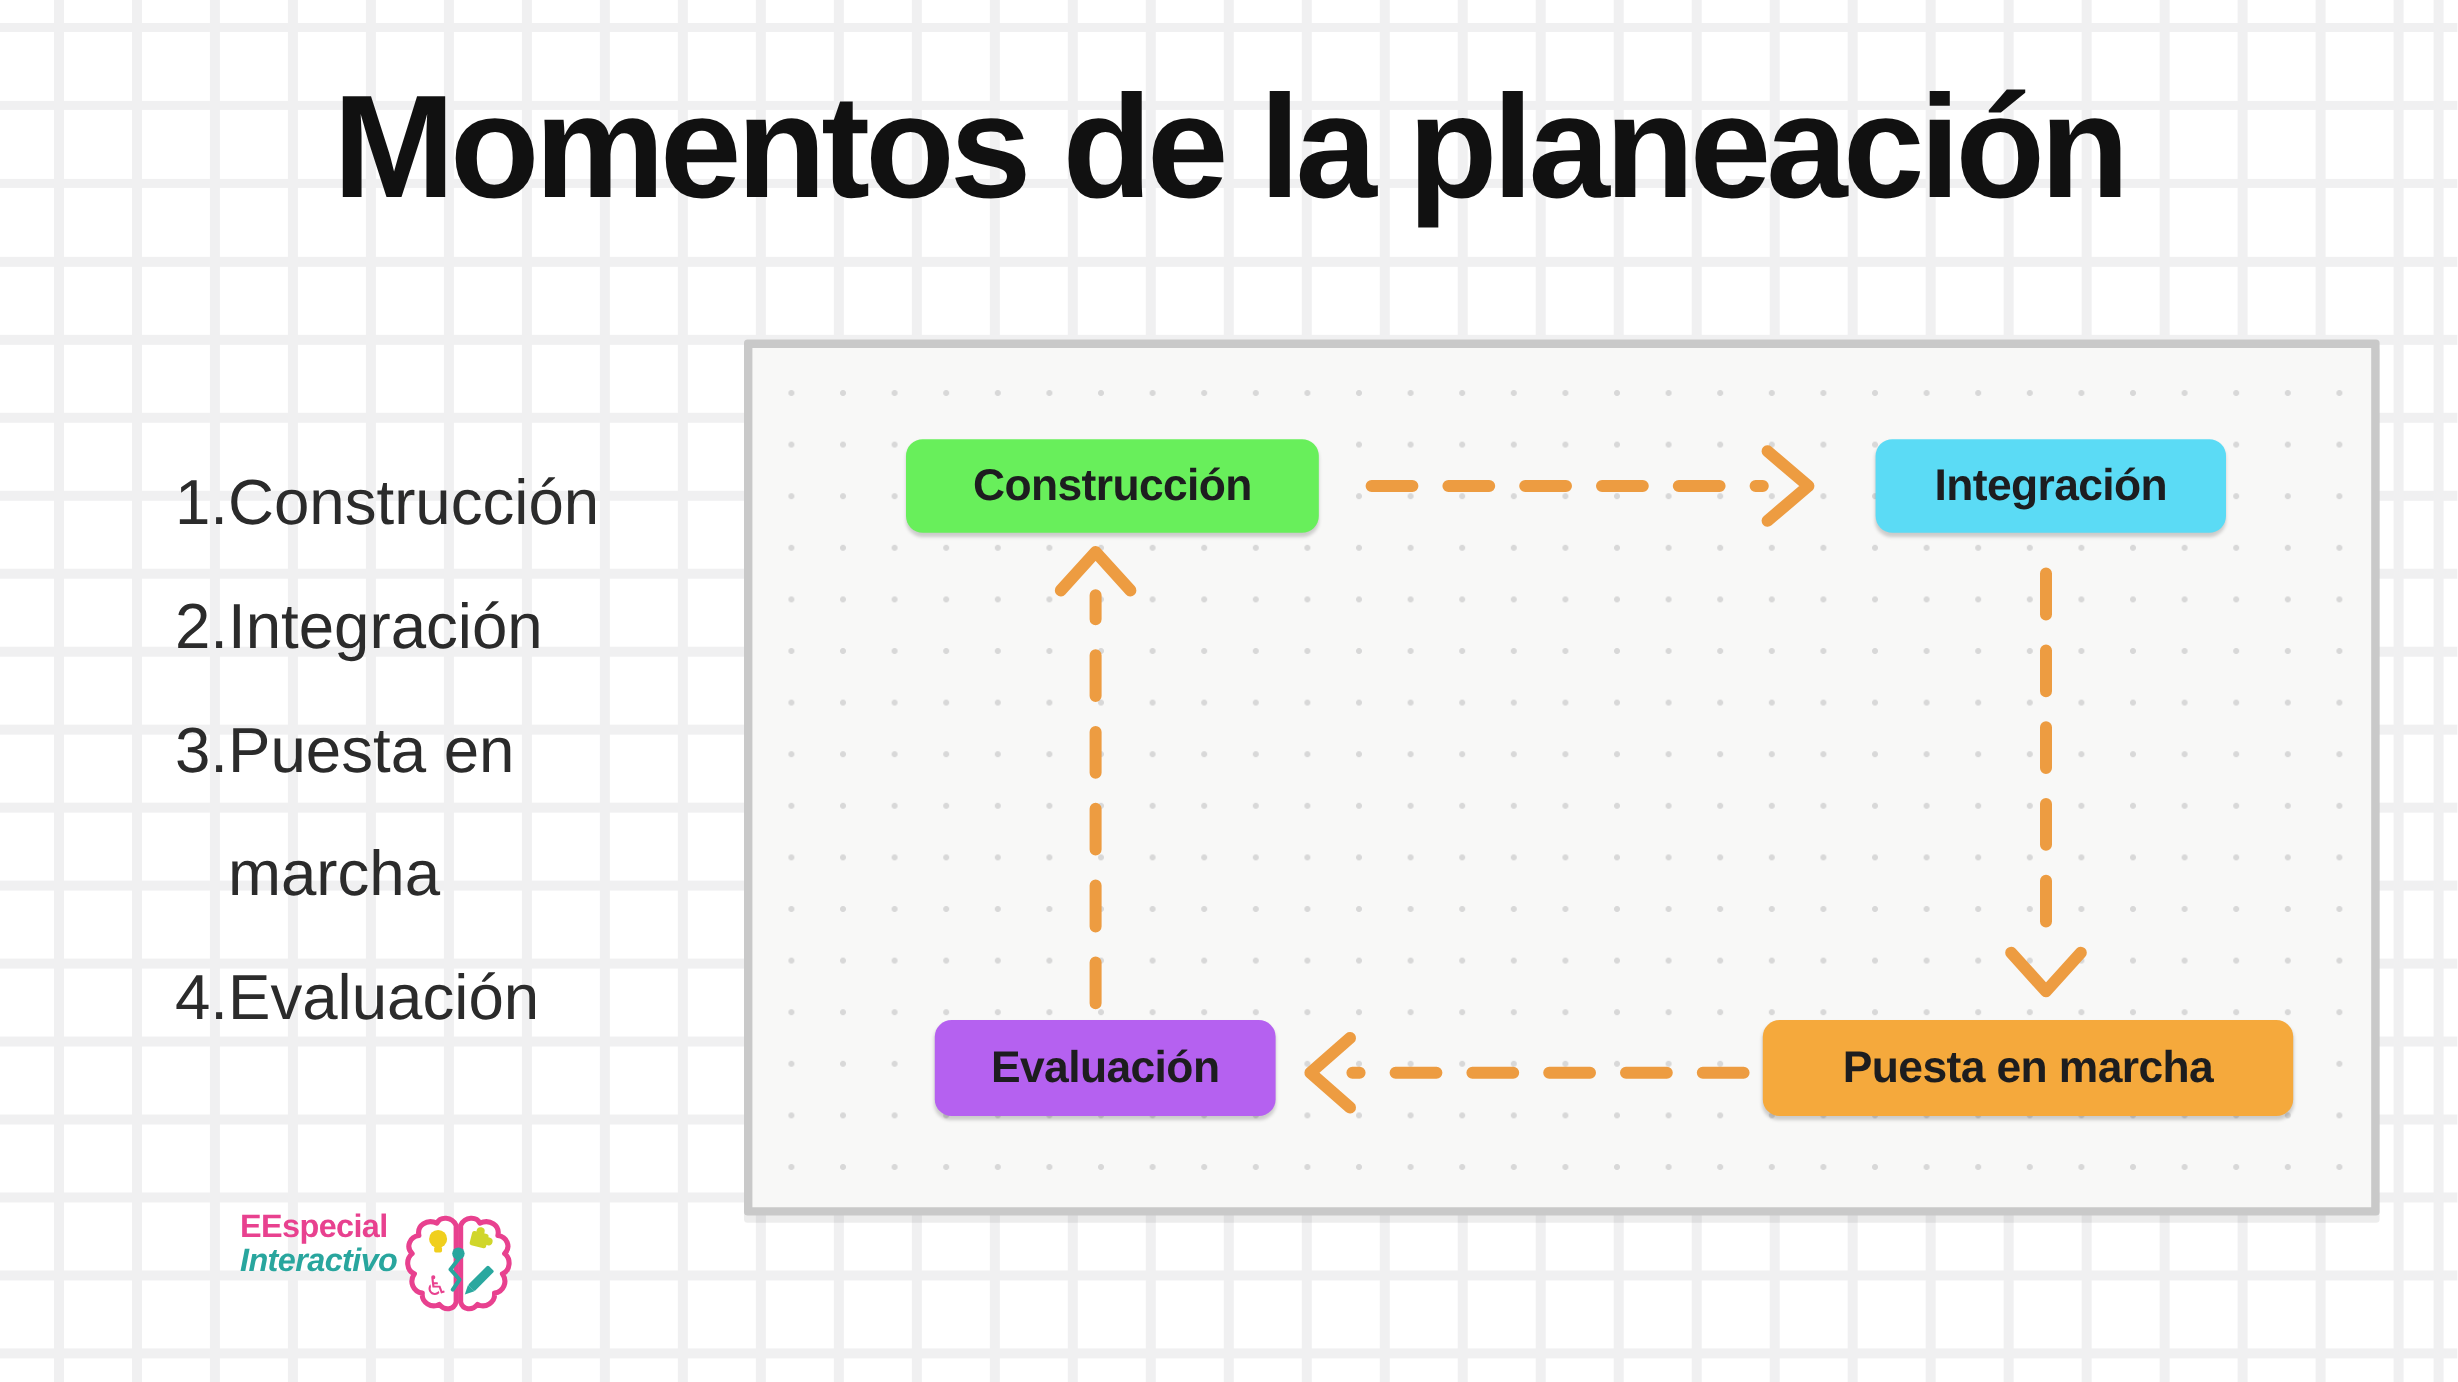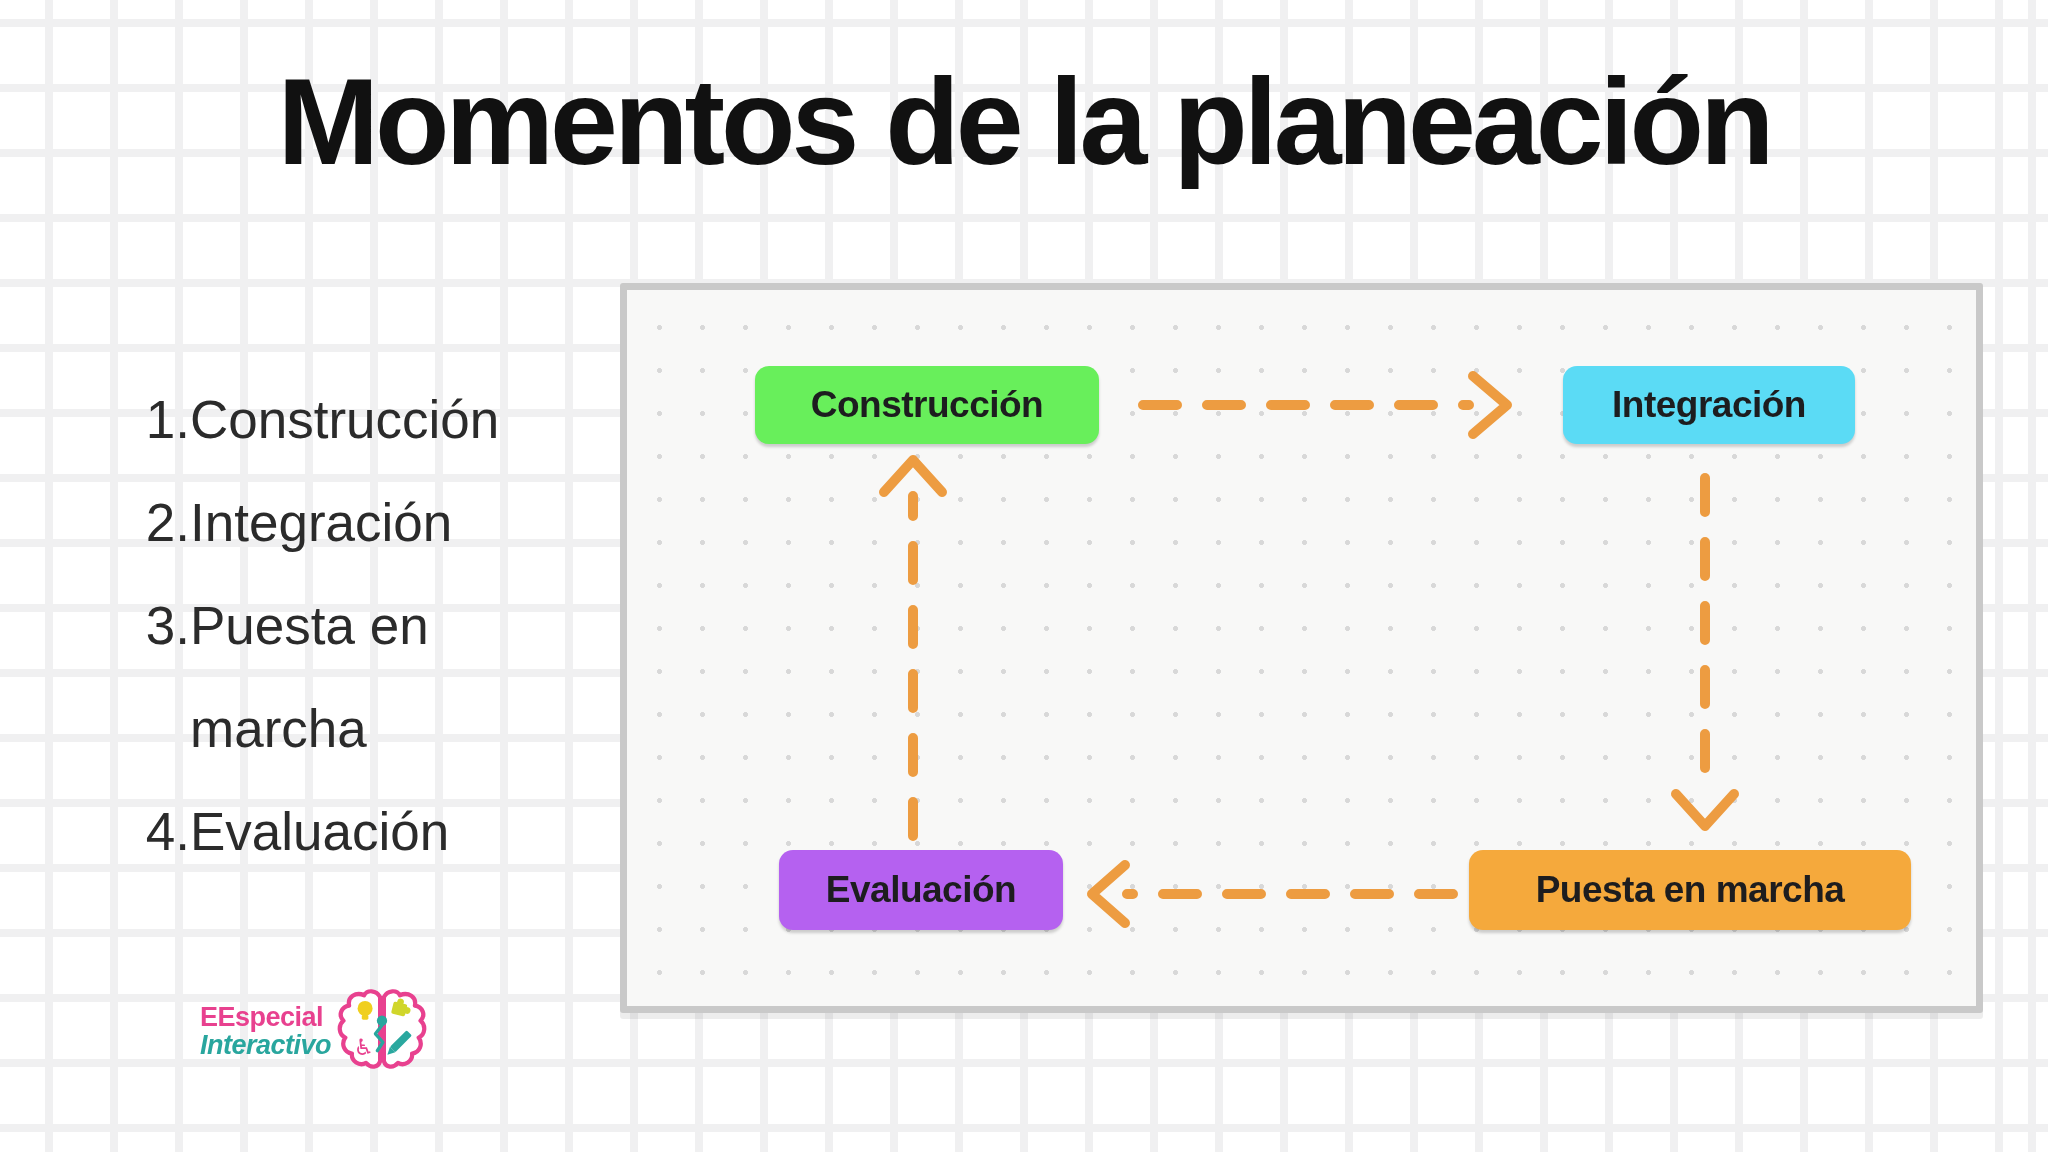--- a/index.html
+++ b/index.html
@@ -49,21 +49,21 @@
   .node-construccion{left:128px;top:76px;width:344px;height:78px;}
   .node-integracion{left:936px;top:76px;width:292px;height:78px;}
   .node-evaluacion{left:152px;top:560px;width:284px;height:80px;}
   .node-puesta{left:842px;top:560px;width:442px;height:80px;}
 
   .arrows{position:absolute;left:0;top:0;width:1349px;height:716px;}
   .arrow-dash{stroke:var(--arrow-color,#ED9C41);stroke-width:10;stroke-linecap:round;stroke-dasharray:34 30;fill:none;}
   .arrow-head{stroke:var(--arrow-color,#ED9C41);stroke-width:10;stroke-linecap:round;stroke-linejoin:round;fill:none;}
 
   
-  .logo{position:absolute;left:200px;top:984px;display:flex;align-items:center;}
+  .logo{position:absolute;left:200px;top:1008px;display:flex;}
   .logo-text{font-weight:700;font-size:27px;line-height:28px;letter-spacing:-0.5px;}
   .logo-brain{margin-left:4px;}
 </style>
 </head>
 <body>
 
 <div class="slide">
 
   <div class="title">Momentos de la planeación</div>
 

